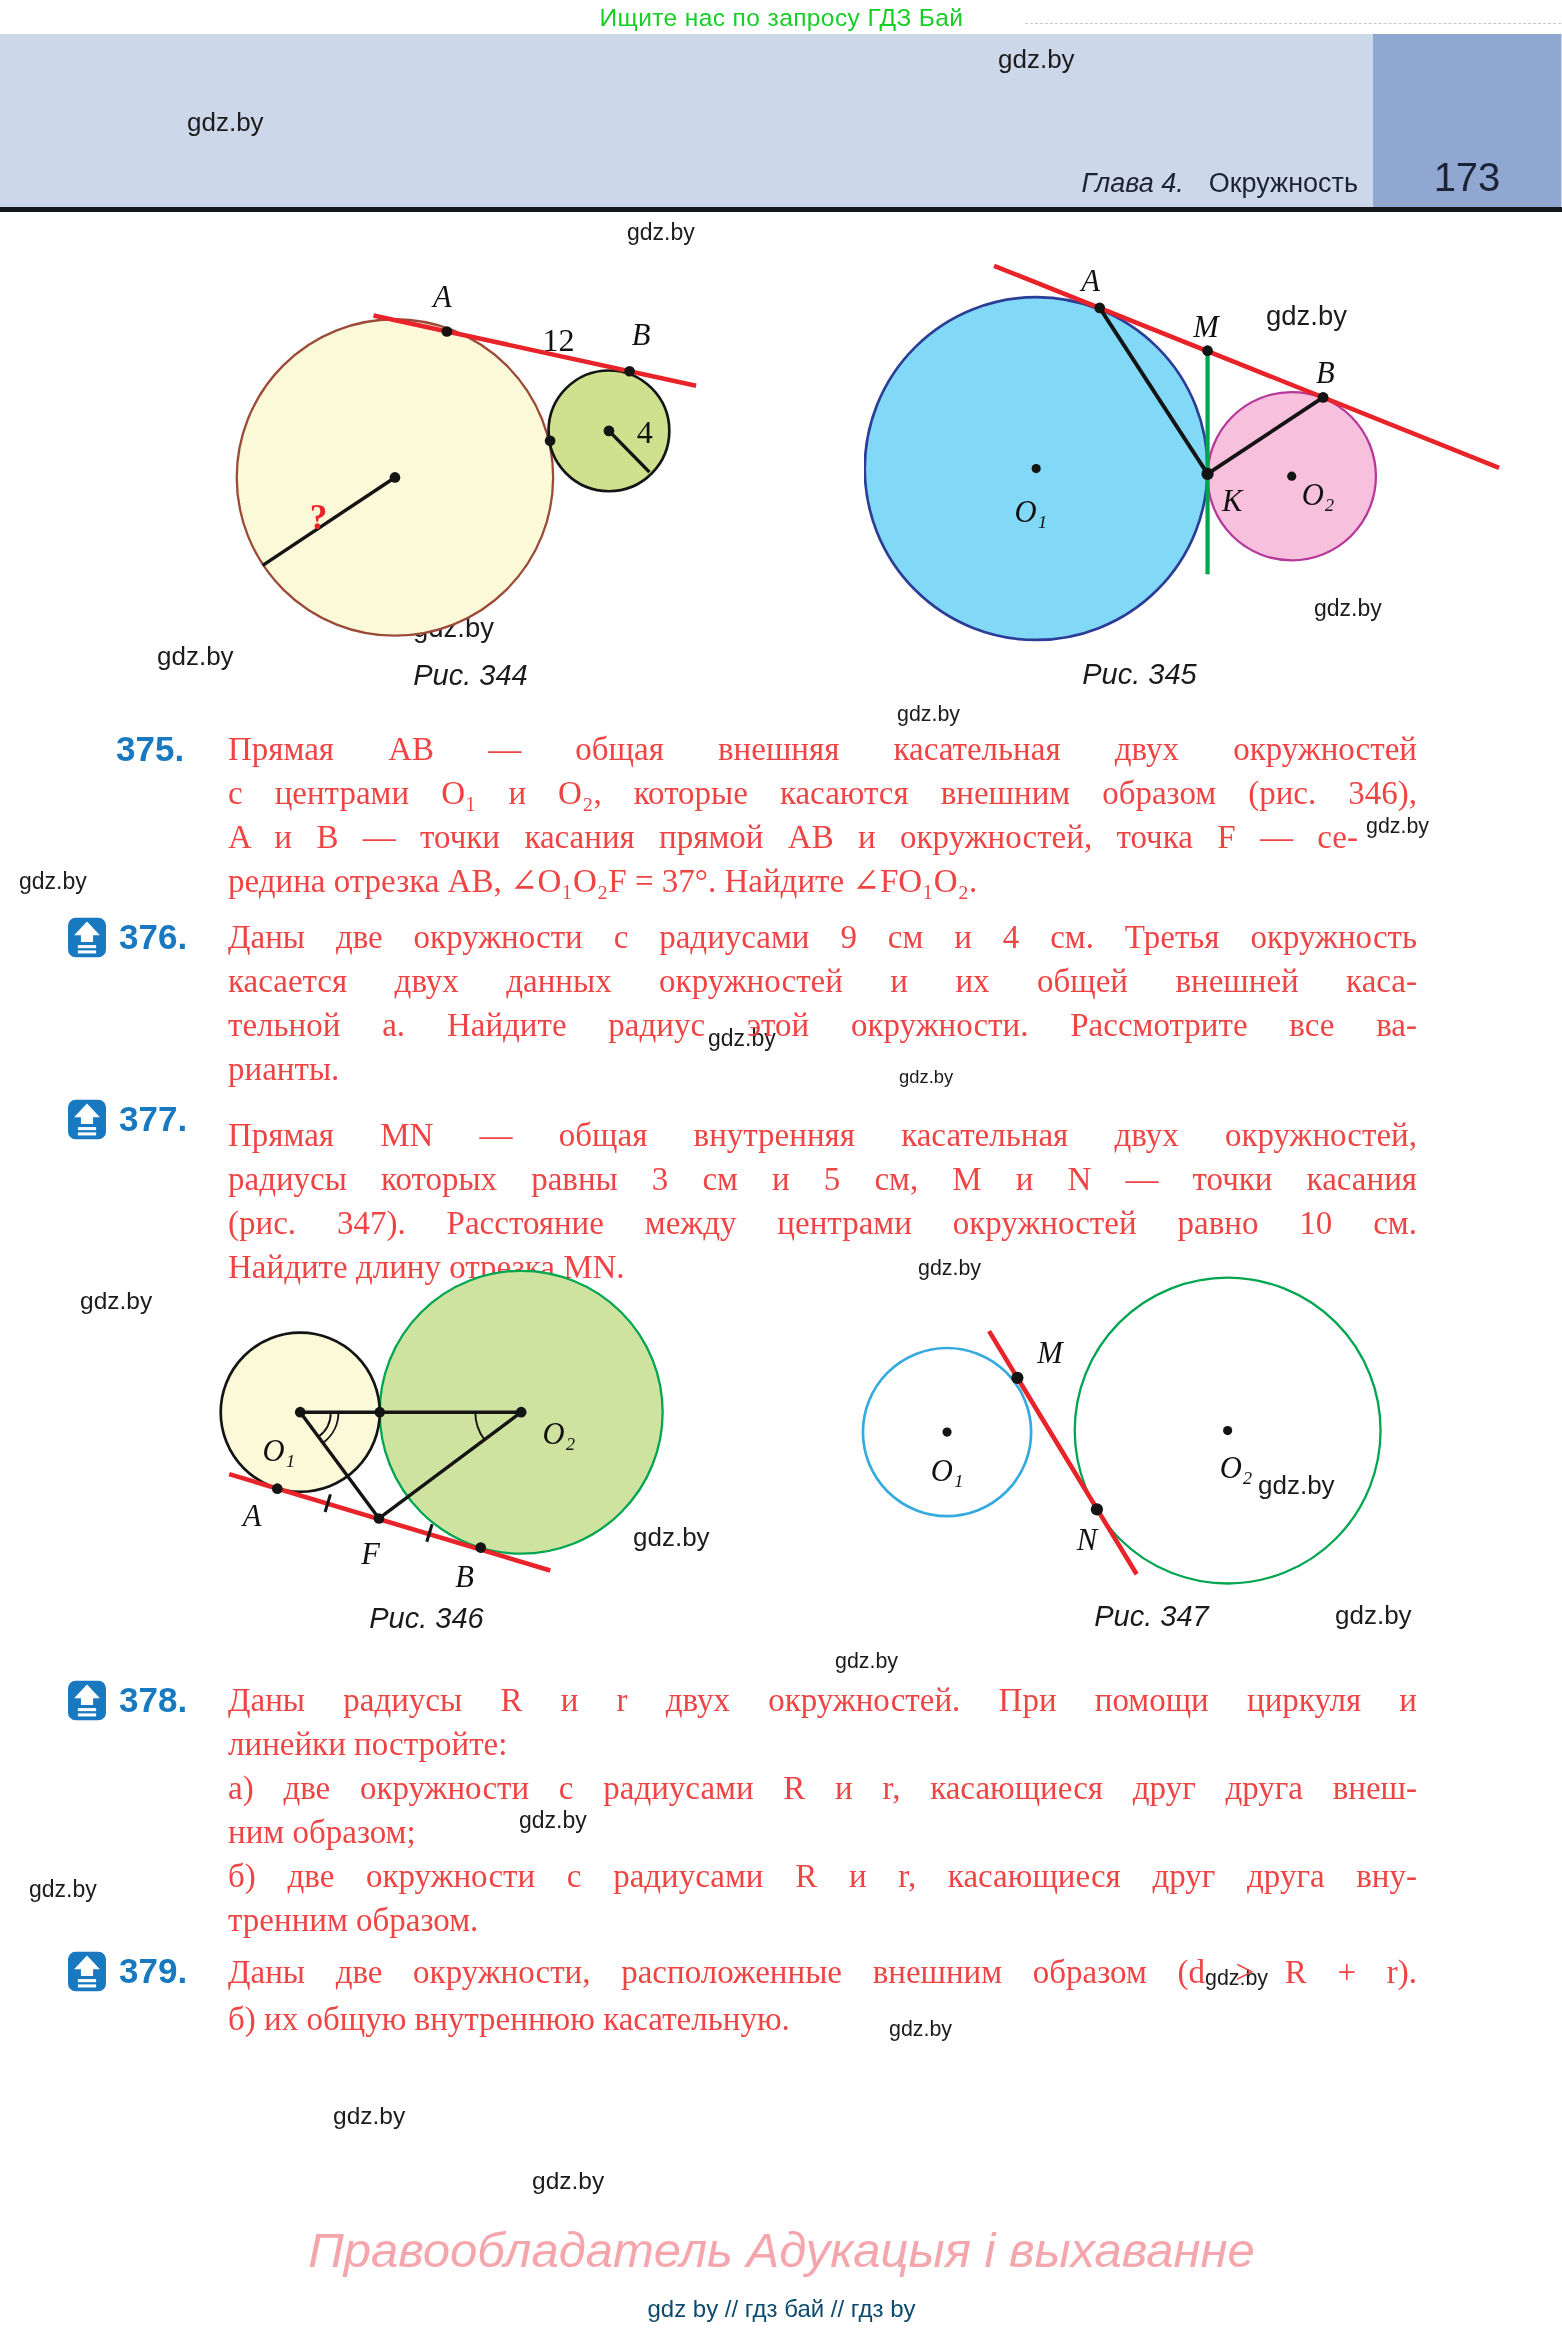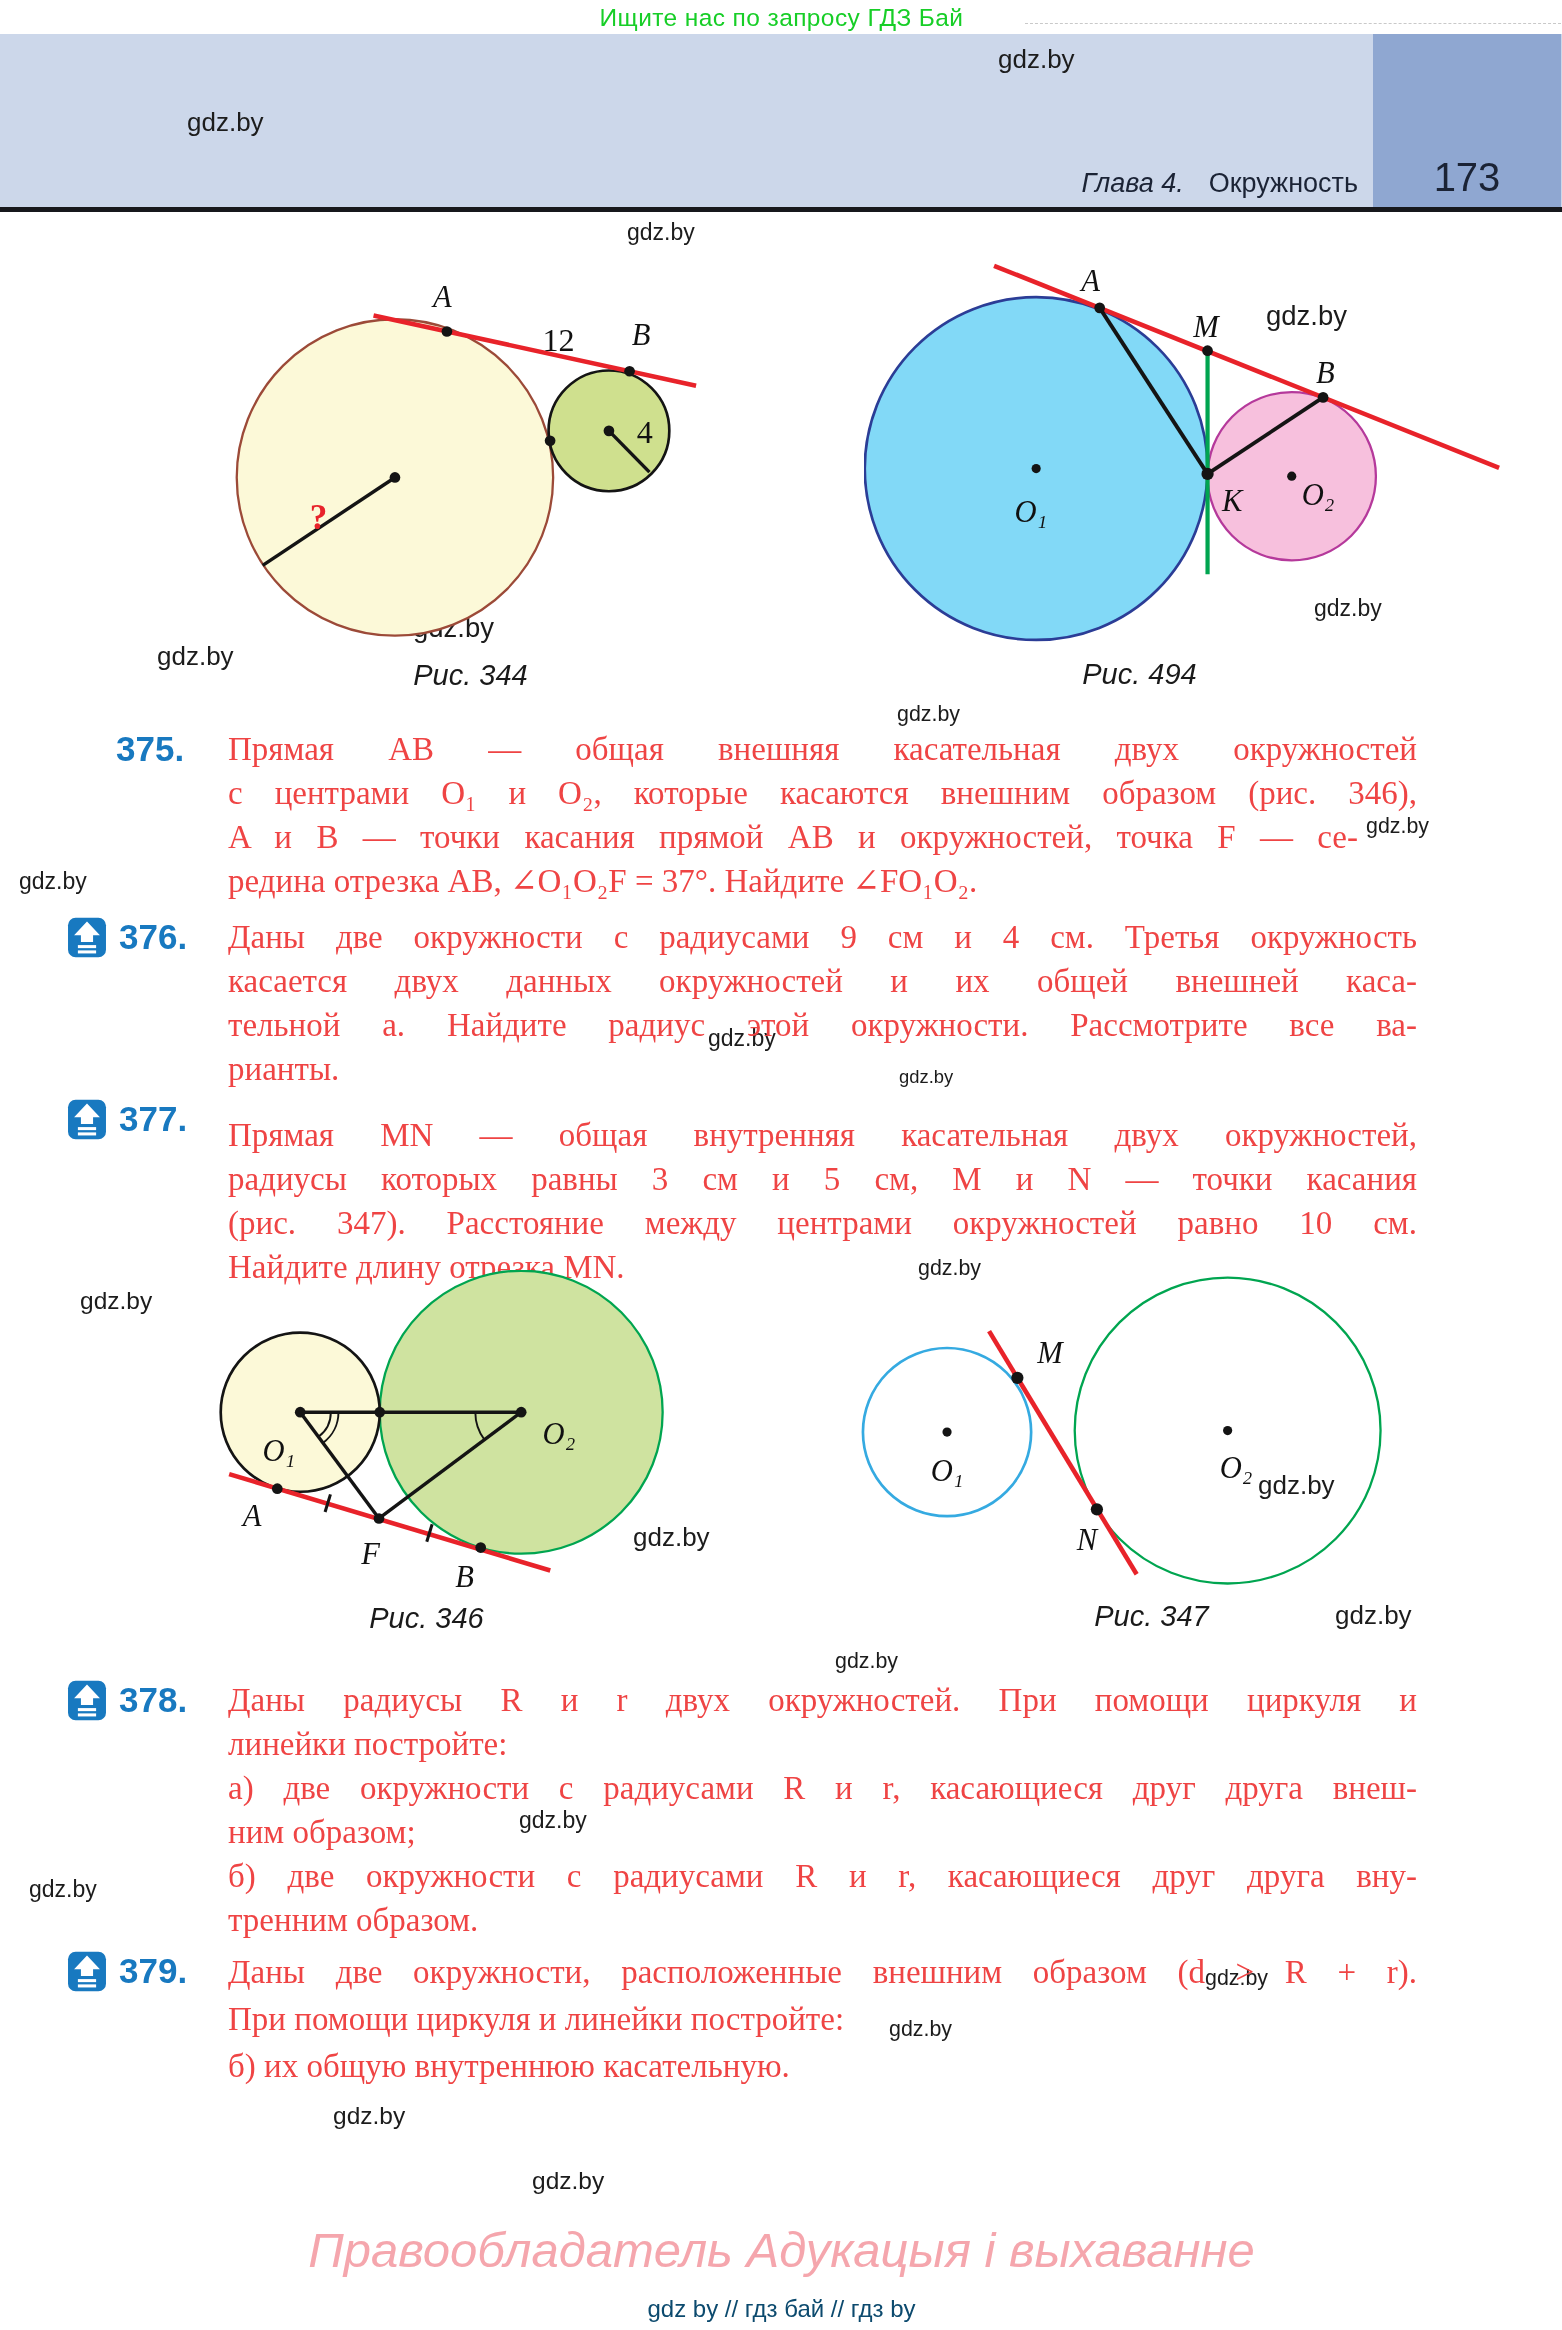--- a/index.html
+++ b/index.html
@@ -124,21 +124,21 @@
     <circle cx="449" cy="299" r="8" fill="#141414"></circle>
     <circle cx="225" cy="292" r="6" fill="#141414"></circle>
     <circle cx="559" cy="302" r="6" fill="#141414"></circle>
     <text class="lbl" x="296" y="60" text-anchor="middle">A</text>
     <text class="lbl" x="447" y="120" text-anchor="middle">M</text>
     <text class="lbl" x="603" y="180" text-anchor="middle">B</text>
     <text class="lbl" x="468" y="348">K</text>
     <text class="lbl" x="218" y="362" text-anchor="middle">O₁</text>
     <text class="lbl" x="572" y="340">O₂</text>
   </svg>
-  <div class="figcap" style="left:1017px;top:658px">Рис. 494</div>
+  <div class="figcap" style="left:1017px;top:658px">Рис. 345</div>
 
   <div class="pnum" style="left:116px;top:727px">375.</div>
   <div class="prob" style="top:727px">
     <div class="line just">Прямая AB — общая внешняя касательная двух окружностей</div>
     <div class="line just">с центрами O₁ и O₂, которые касаются внешним образом (рис. 346),</div>
     <div class="line just w-narrow">A и B — точки касания прямой AB и окружностей, точка F — се-</div>
     <div class="line">редина отрезка AB, ∠O₁O₂F = 37°. Найдите ∠FO₁O₂.</div>
   </div>
 
   <svg class="picon" style="left:67px;top:917px" viewBox="0 0 52 54">
@@ -228,21 +228,20 @@
 
   <svg class="picon" style="left:67px;top:1951px" viewBox="0 0 52 54">
     <rect x="1" y="1" width="50" height="52" rx="10" fill="#1879c0"></rect>
     <polygon points="26,6 43,24 34,24 34,33 18,33 18,24 9,24" fill="#fff"></polygon>
     <rect x="14" y="37" width="24" height="4" fill="#fff"></rect>
     <rect x="14" y="44" width="24" height="4" fill="#fff"></rect>
   </svg>
   <div class="pnum" style="left:119px;top:1949px">379.</div>
   <div class="prob p379" style="top:1949px">
     <div class="line just">Даны две окружности, расположенные внешним образом (d &gt; R + r).</div>
-    <div class="line">При помощи циркуля и линейки постройте:</div>
     <div class="line">б) их общую внутреннюю касательную.</div>
   </div>
 
   <div class="copyright">Правообладатель Адукацыя і выхаванне</div>
   <div class="footlinks">gdz by // гдз бай // гдз by</div>
 
 </div>
 
 
 </body></html>

